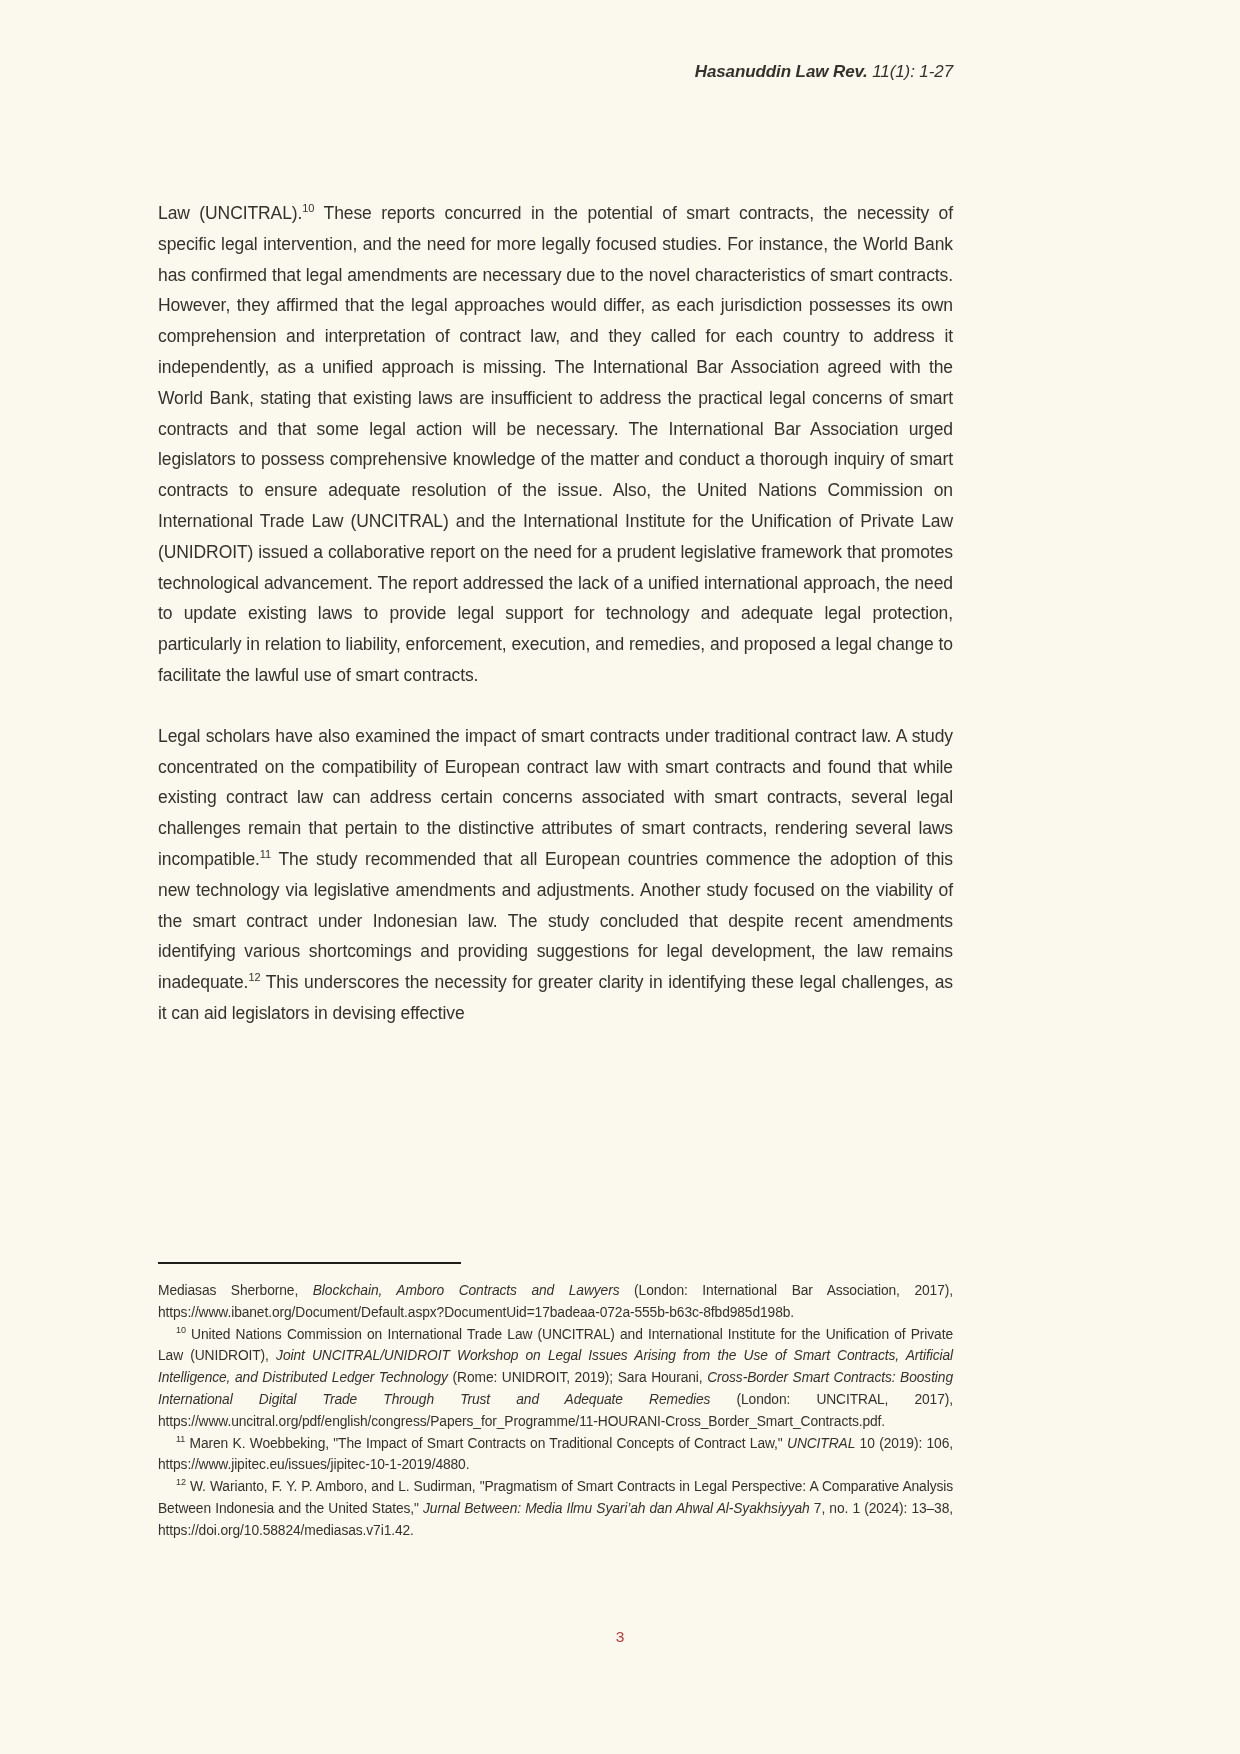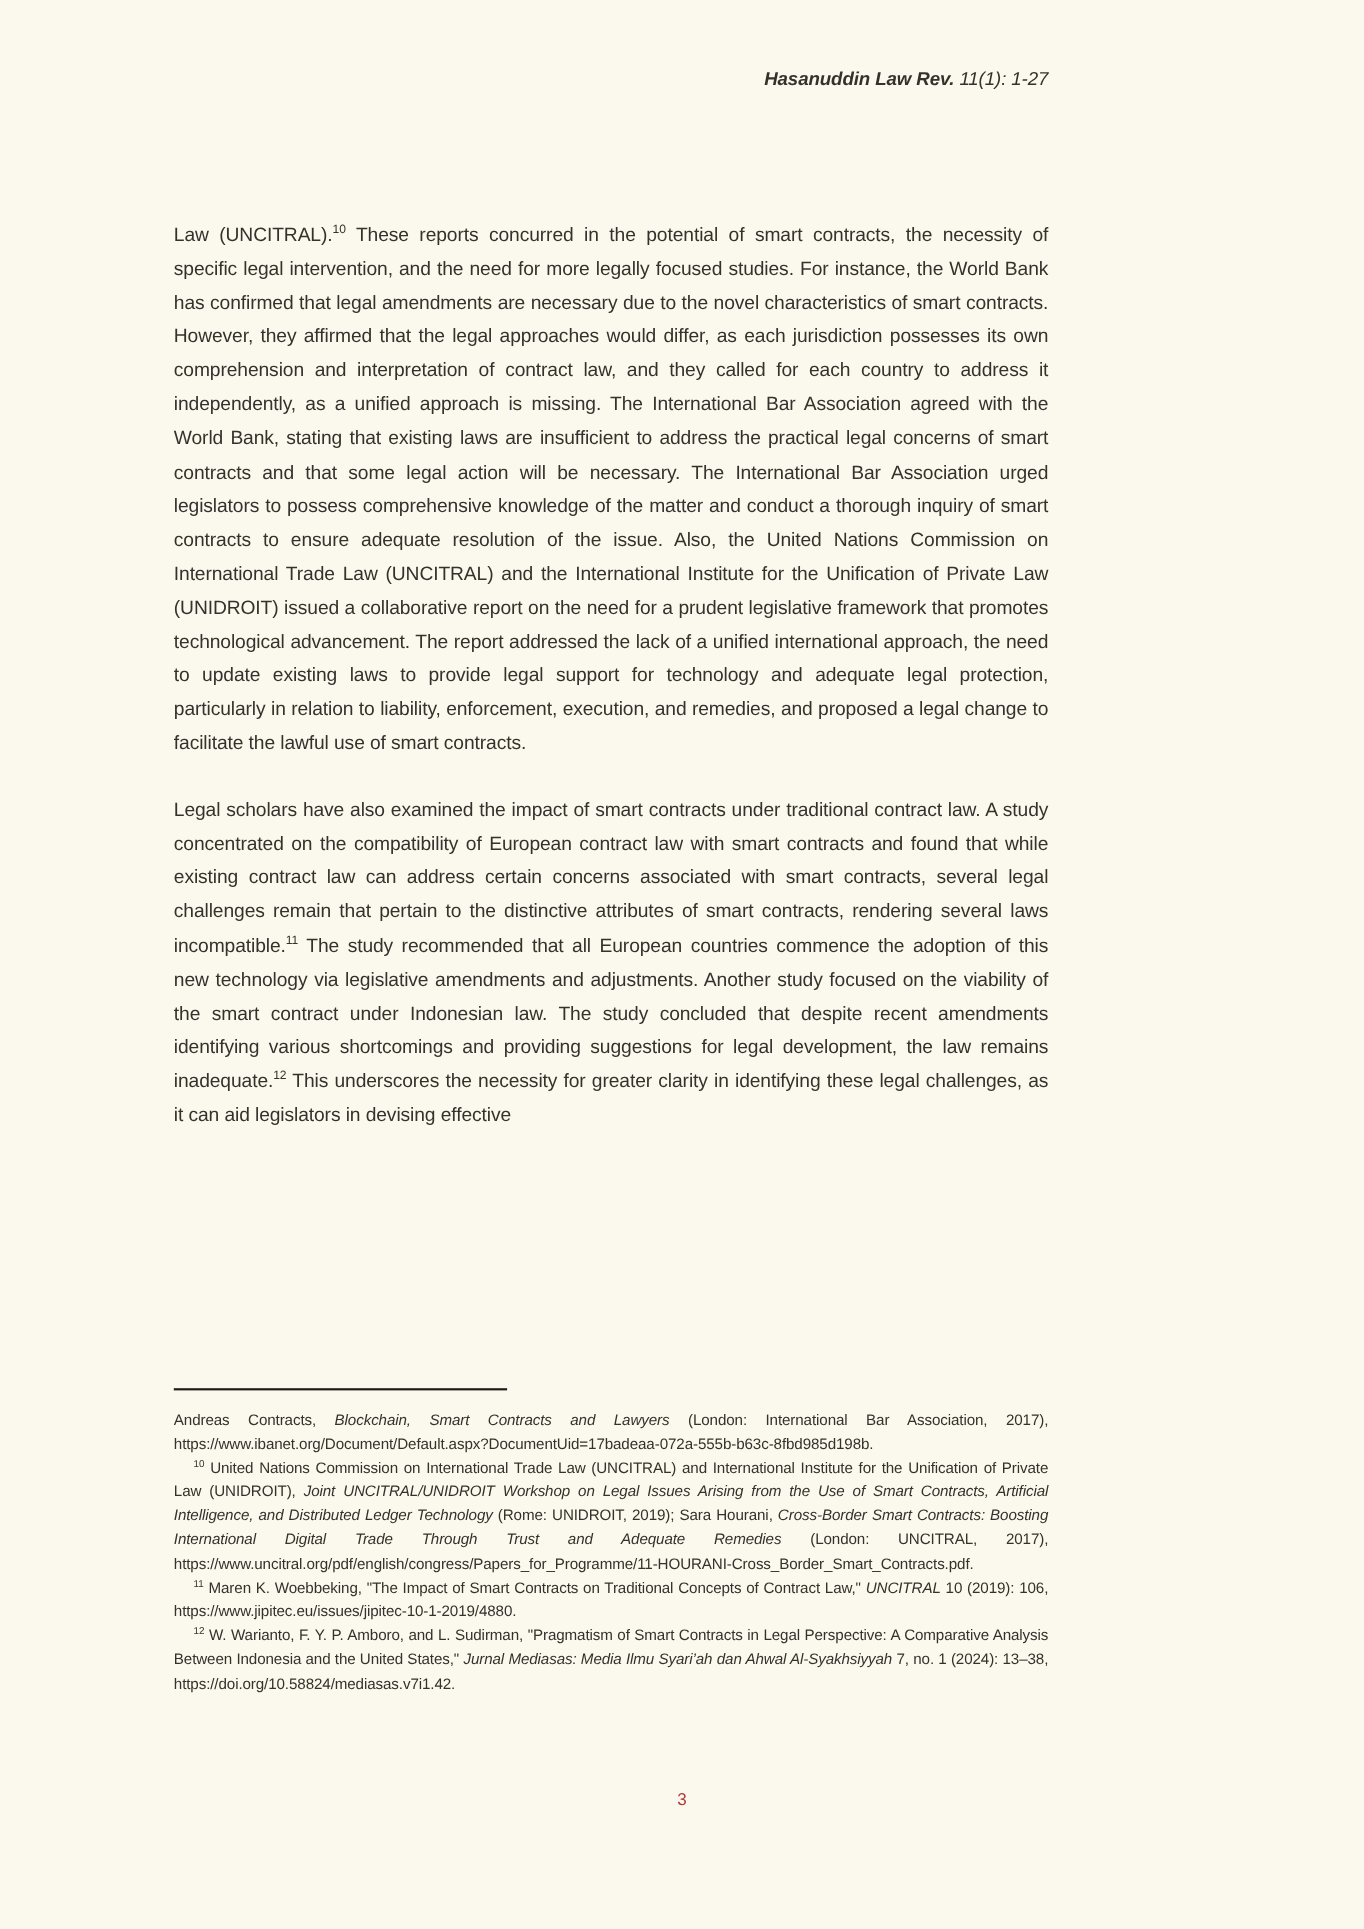--- a/index.html
+++ b/index.html
@@ -79,21 +79,21 @@
   </div>
 
   <div class="body-text">
     <p class="body-para"><span>Law (UNCITRAL).</span><sup>10</sup><span> These reports concurred in the potential of smart contracts, the necessity of specific legal intervention, and the need for more legally focused studies. For instance, the World Bank has confirmed that legal amendments are necessary due to the novel characteristics of smart contracts. However, they affirmed that the legal approaches would differ, as each jurisdiction possesses its own comprehension and interpretation of contract law, and they called for each country to address it independently, as a unified approach is missing. The International Bar Association agreed with the World Bank, stating that existing laws are insufficient to address the practical legal concerns of smart contracts and that some legal action will be necessary. The International Bar Association urged legislators to possess comprehensive knowledge of the matter and conduct a thorough inquiry of smart contracts to ensure adequate resolution of the issue. Also, the United Nations Commission on International Trade Law (UNCITRAL) and the International Institute for the Unification of Private Law (UNIDROIT) issued a collaborative report on the need for a prudent legislative framework that promotes technological advancement. The report addressed the lack of a unified international approach, the need to update existing laws to provide legal support for technology and adequate legal protection, particularly in relation to liability, enforcement, execution, and remedies, and proposed a legal change to facilitate the lawful use of smart contracts.</span></p>
     <p class="body-para"><span>Legal scholars have also examined the impact of smart contracts under traditional contract law. A study concentrated on the compatibility of European contract law with smart contracts and found that while existing contract law can address certain concerns associated with smart contracts, several legal challenges remain that pertain to the distinctive attributes of smart contracts, rendering several laws incompatible.</span><sup>11</sup><span> The study recommended that all European countries commence the adoption of this new technology via legislative amendments and adjustments. Another study focused on the viability of the smart contract under Indonesian law. The study concluded that despite recent amendments identifying various shortcomings and providing suggestions for legal development, the law remains inadequate.</span><sup>12</sup><span> This underscores the necessity for greater clarity in identifying these legal challenges, as it can aid legislators in devising effective</span></p>
   </div>
 
   <div class="footnote-rule"></div>
 
   <div class="footnotes">
-    <p class="footnote no-indent"><span>Andreas Contracts, </span><i>Blockchain, Smart Contracts and Lawyers</i><span> (London: International Bar Association, 2017), https://www.ibanet.org/Document/Default.aspx?DocumentUid=17badeaa-072a-555b-b63c-8fbd985d198b.</span></p>
+    <p class="footnote no-indent"><span>Mediasas Sherborne, </span><i>Blockchain, Amboro Contracts and Lawyers</i><span> (London: International Bar Association, 2017), https://www.ibanet.org/Document/Default.aspx?DocumentUid=17badeaa-072a-555b-b63c-8fbd985d198b.</span></p>
     <p class="footnote"><sup>10</sup><span> United Nations Commission on International Trade Law (UNCITRAL) and International Institute for the Unification of Private Law (UNIDROIT), </span><i>Joint UNCITRAL/UNIDROIT Workshop on Legal Issues Arising from the Use of Smart Contracts, Artificial Intelligence, and Distributed Ledger Technology</i><span> (Rome: UNIDROIT, 2019); Sara Hourani, </span><i>Cross-Border Smart Contracts: Boosting International Digital Trade Through Trust and Adequate Remedies</i><span> (London: UNCITRAL, 2017), https://www.uncitral.org/pdf/english/congress/Papers_for_Programme/11-HOURANI-Cross_Border_Smart_Contracts.pdf.</span></p>
     <p class="footnote"><sup>11</sup><span> Maren K. Woebbeking, "The Impact of Smart Contracts on Traditional Concepts of Contract Law," </span><i>UNCITRAL</i><span> 10 (2019): 106, https://www.jipitec.eu/issues/jipitec-10-1-2019/4880.</span></p>
-    <p class="footnote"><sup>12</sup><span> W. Warianto, F. Y. P. Amboro, and L. Sudirman, "Pragmatism of Smart Contracts in Legal Perspective: A Comparative Analysis Between Indonesia and the United States," </span><i>Jurnal Mediasas: Media Ilmu Syari’ah dan Ahwal Al-Syakhsiyyah</i><span> 7, no. 1 (2024): 13–38, https://doi.org/10.58824/mediasas.v7i1.42.</span></p>
+    <p class="footnote"><sup>12</sup><span> W. Warianto, F. Y. P. Amboro, and L. Sudirman, "Pragmatism of Smart Contracts in Legal Perspective: A Comparative Analysis Between Indonesia and the United States," </span><i>Jurnal Between: Media Ilmu Syari’ah dan Ahwal Al-Syakhsiyyah</i><span> 7, no. 1 (2024): 13–38, https://doi.org/10.58824/mediasas.v7i1.42.</span></p>
   </div>
 
   <div class="page-number">3</div>
 
 </div>
 
 </body></html>

